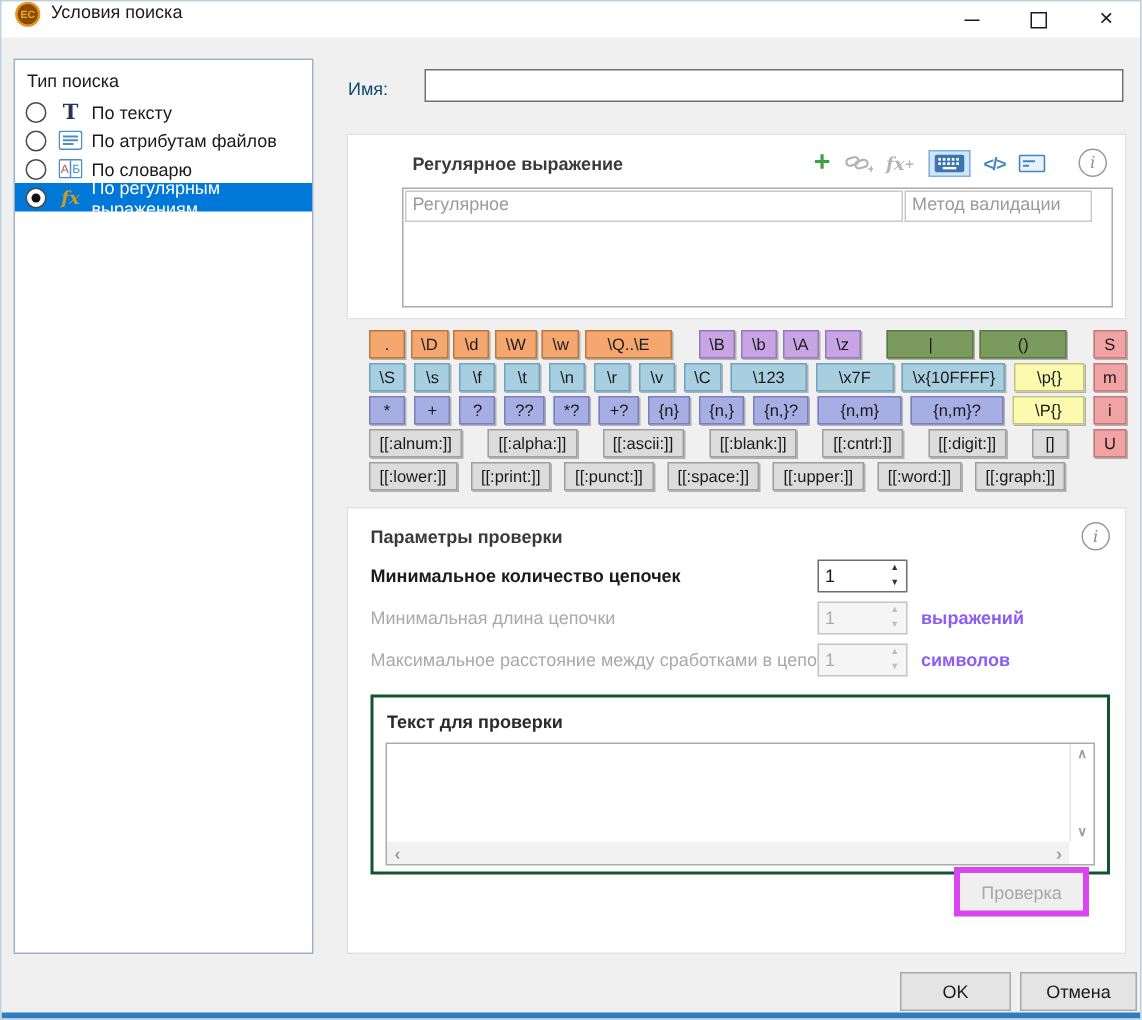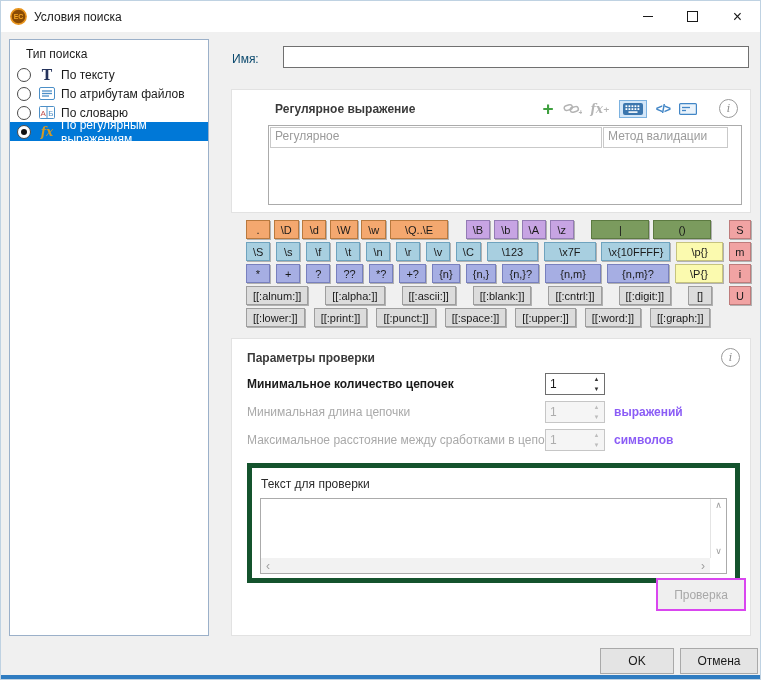--- a/index.html
+++ b/index.html
@@ -1,30 +1,30 @@
 <!DOCTYPE html>
 <html><head>
 <meta charset="utf-8">
 <style>
   html,body{margin:0;padding:0;background:#D8D8D8;font-family:"Liberation Sans",sans-serif;}
   #window{position:relative;width:761px;height:680px;background:#F0F0F0;border:1px solid #BFD2E2;
           box-sizing:border-box;overflow:hidden;}
   
-  .titlebar{position:absolute;top:0;left:0;right:0;height:31px;background:#FFFFFF;display:flex;
-            align-items:center;padding-left:9px;box-sizing:border-box;}
+  .titlebar{position:absolute;top:0;left:0;right:0;height:24px;background:#FFFFFF;display:flex;
+            align-items:flex-start;padding-left:9px;box-sizing:border-box;}
   .titlebar .title{font-size:12px;color:#1A1A1A;margin-left:7px;}
   .win-controls{margin-left:auto;display:flex;height:100%;}
   .win-btn{width:45px;height:100%;display:flex;align-items:center;justify-content:center;cursor:pointer;}
   .glyph-min{width:10px;border-top:1px solid #1A1A1A;display:inline-block;}
   .glyph-max{width:9px;height:9px;border:1px solid #1A1A1A;display:inline-block;}
   .glyph-close{font-size:16px;color:#1A1A1A;line-height:1;font-weight:400;}
   
   .sidebar{position:absolute;left:8px;top:38px;width:200px;height:597px;background:#FFFFFF;
            border:1px solid #9BB0C9;box-sizing:border-box;}
-  .side-title{margin:7px 0 4px 16px;font-size:12px;color:#1A1A1A;}
+  .side-title{margin:7px 0 4px 8px;font-size:12px;color:#1A1A1A;}
   .side-item{display:flex;align-items:center;height:19px;padding-left:7px;font-size:12px;color:#1A1A1A;cursor:pointer;}
   .side-item.selected{background:#0078D7;color:#FFFFFF;}
   .radio{width:12px;height:12px;border-radius:50%;border:1px solid #4A4A4A;background:#FFF;flex:none;
          margin-right:6px;position:relative;box-sizing:content-box;}
   .radio.on::after{content:"";position:absolute;left:3px;top:3px;width:6px;height:6px;background:#111;border-radius:50%;}
   .side-ic{width:20px;flex:none;margin-right:4px;display:inline-flex;justify-content:center;align-items:center;}
   .ic-T{font-family:"DejaVu Serif",serif;font-weight:700;font-size:14px;color:#25335C;line-height:1;}
   .ic-fx{font-family:"DejaVu Serif",serif;font-style:italic;font-weight:700;font-size:12px;color:#D19A26;line-height:1;}
   
   .name-label{position:absolute;left:231px;top:51px;font-size:12px;color:#0c4a6e;}
@@ -79,31 +79,31 @@
   .param-row.disabled .param-label{color:#A9A9A9;font-weight:400;}
   .param-unit{margin-left:9px;font-weight:700;color:#8b5cf6;text-align:right;}
   .spin{display:inline-flex;width:60px;height:22px;border:1px solid #6E6E6E;background:#FFF;box-sizing:border-box;}
   .spin-val{flex:1;font-size:12px;padding:3px 0 0 4px;color:#1A1A1A;}
   .spin-btns{width:15px;display:flex;flex-direction:column;}
   .spin-btn{flex:1;display:flex;align-items:center;justify-content:center;font-size:6px;color:#333;cursor:pointer;}
   .param-row.disabled .spin{border-color:#C6C6C6;background:#F5F5F5;}
   .param-row.disabled .spin-val{color:#ADADAD;}
   .param-row.disabled .spin-btn{color:#BDBDBD;}
   
-  .group{margin:12px 10px 0 15px;height:120px;border:5px solid #14532d;box-sizing:border-box;position:relative;}
+  .group{margin:12px 10px 0 15px;height:120px;border:2px solid #14532d;box-sizing:border-box;position:relative;font-weight:bold;}
   .group-label{position:absolute;top:9px;left:9px;font-size:12px;color:#2A2A2A;}
   .textbox{position:absolute;left:8px;right:8px;top:30px;bottom:4px;border:1px solid #ABABAB;background:#FFF;box-sizing:border-box;}
   .vscroll{position:absolute;right:0;top:0;bottom:15px;width:16px;border-left:1px solid #E4E4E4;
            display:flex;flex-direction:column;justify-content:space-between;align-items:center;padding:2px 0;box-sizing:border-box;}
   .hscroll{position:absolute;left:0;right:16px;bottom:0;height:15px;background:#F2F2F2;display:flex;
            justify-content:space-between;align-items:center;padding:0 5px;box-sizing:border-box;}
   .chev{color:#9E9E9E;font-size:9px;line-height:1;cursor:pointer;}
   .chev.h{font-size:12px;}
-  .check-btn{position:absolute;right:4px;bottom:24px;width:90px;height:33px;background:#EFEFEF;
-             border:2px solid #d946ef;color:#A8A8A8;font-size:12px;font-family:"Liberation Sans",sans-serif;}
+  .check-btn{position:absolute;right:24px;bottom:24px;width:90px;height:33px;background:#EFEFEF;
+             border:4px solid #d946ef;color:#A8A8A8;font-size:12px;font-family:"Liberation Sans",sans-serif;}
   
   .btn{position:absolute;top:647px;height:26px;background:#E4E4E4;border:1px solid #A9A9A9;font-size:12px;
        color:#1A1A1A;font-family:"Liberation Sans",sans-serif;cursor:pointer;}
   .btn-ok{left:599px;width:74px;}
   .btn-cancel{left:679px;width:78px;}
   .bottom-bar{position:absolute;left:0;right:0;bottom:0;height:4px;background:#2F7CC1;}
 </style>
 </head>
 <body>
 

